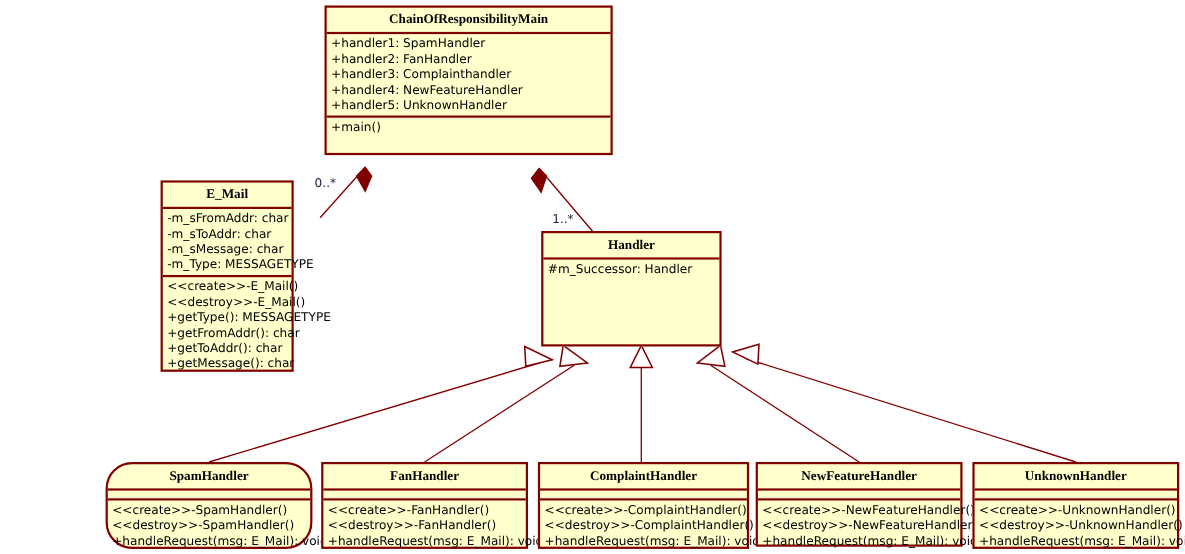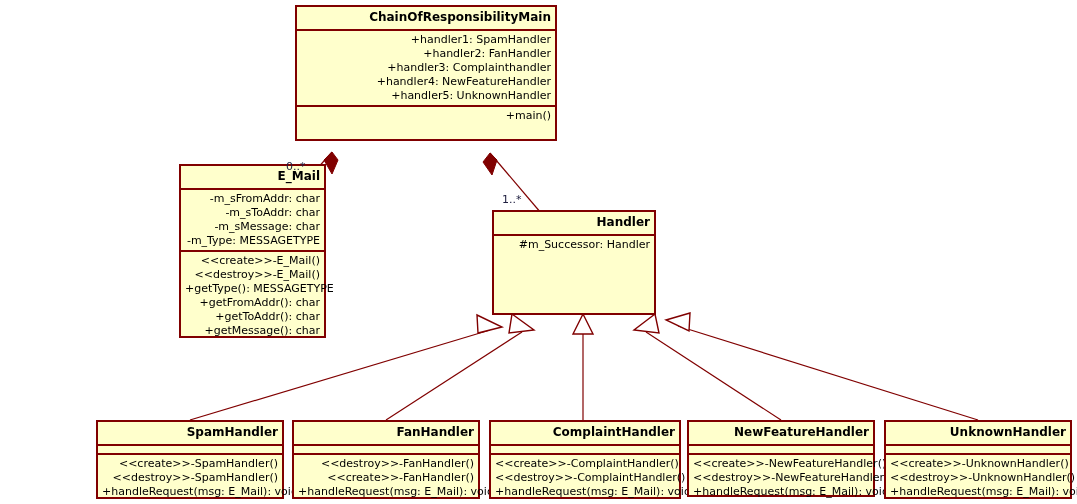--- a/index.html
+++ b/index.html
@@ -29,29 +29,29 @@
     background: #ffffcc;
     border: 2px solid #800000;
     z-index: 2;
   }
   .cmp {
     box-sizing: border-box;
     padding: 2px 4px;
   }
   .cmp + .cmp {
     border-top: 2px solid #800000;
-    text-align: right;
   }
   .cls-title {
-    text-align: right;
+    text-align: center;
     font-weight: bold;
     font-size: 12px;
     color: #000000;
     padding: 4px 4px 5px 4px;
     line-height: 13px;
+    font-family: Liberation Serif, serif;
   }
   .cls-stereo {
     display: block;
     font-weight: normal;
     font-size: 11px;
   }
   .cls-line {
     font-size: 11px;
     line-height: 14px;
     color: #000000;
@@ -119,21 +119,21 @@
       <div class="cls-line">+handler2: FanHandler</div>
       <div class="cls-line">+handler3: Complainthandler</div>
       <div class="cls-line">+handler4: NewFeatureHandler</div>
       <div class="cls-line">+handler5: UnknownHandler</div>
     </div>
     <div class="cmp">
       <div class="cls-line">+main()</div>
     </div>
   </div>
 
-  <div class="uml-class" style="left:146px; top:164px; width:147px; height:174px;margin-left:33px;">
+  <div class="uml-class" style="left:146px; top:164px; width:121px; height:174px;">
     <div class="cmp cls-title">E_Mail</div>
     <div class="cmp">
       <div class="cls-line">-m_sFromAddr: char</div>
       <div class="cls-line">-m_sToAddr: char</div>
       <div class="cls-line">-m_sMessage: char</div>
       <div class="cls-line">-m_Type: MESSAGETYPE</div>
     </div>
     <div class="cmp">
       <div class="cls-line">&lt;&lt;create&gt;&gt;-E_Mail()</div>
       <div class="cls-line">&lt;&lt;destroy&gt;&gt;-E_Mail()</div>
@@ -145,36 +145,36 @@
   </div>
 
 
   <div class="uml-class" style="left:492px; top:210px; width:164px; height:105px;">
     <div class="cmp cls-title">Handler</div>
     <div class="cmp">
       <div class="cls-line">#m_Successor: Handler</div>
     </div>
   </div>
 
-  <div class="uml-class" style="left:96px; top:420px; width:188px; height:79px;">
+  <div class="uml-class" style="left:96px; top:420px; width:188px; height:79px;border-radius:24px;">
     <div class="cmp cls-title">SpamHandler</div>
     <div class="cmp cmp-empty"></div>
     <div class="cmp">
       <div class="cls-line">&lt;&lt;create&gt;&gt;-SpamHandler()</div>
       <div class="cls-line">&lt;&lt;destroy&gt;&gt;-SpamHandler()</div>
       <div class="cls-line">+handleRequest(msg: E_Mail): void</div>
     </div>
   </div>
 
   <div class="uml-class" style="left:292px; top:420px; width:188px; height:79px;">
     <div class="cmp cls-title">FanHandler</div>
     <div class="cmp cmp-empty"></div>
     <div class="cmp">
+      <div class="cls-line">&lt;&lt;create&gt;&gt;-FanHandler()</div>
       <div class="cls-line">&lt;&lt;destroy&gt;&gt;-FanHandler()</div>
-      <div class="cls-line">&lt;&lt;create&gt;&gt;-FanHandler()</div>
       <div class="cls-line">+handleRequest(msg: E_Mail): void</div>
     </div>
   </div>
 
   <div class="uml-class" style="left:489px; top:420px; width:192px; height:79px;">
     <div class="cmp cls-title">ComplaintHandler</div>
     <div class="cmp cmp-empty"></div>
     <div class="cmp">
       <div class="cls-line">&lt;&lt;create&gt;&gt;-ComplaintHandler()</div>
       <div class="cls-line">&lt;&lt;destroy&gt;&gt;-ComplaintHandler()</div>

